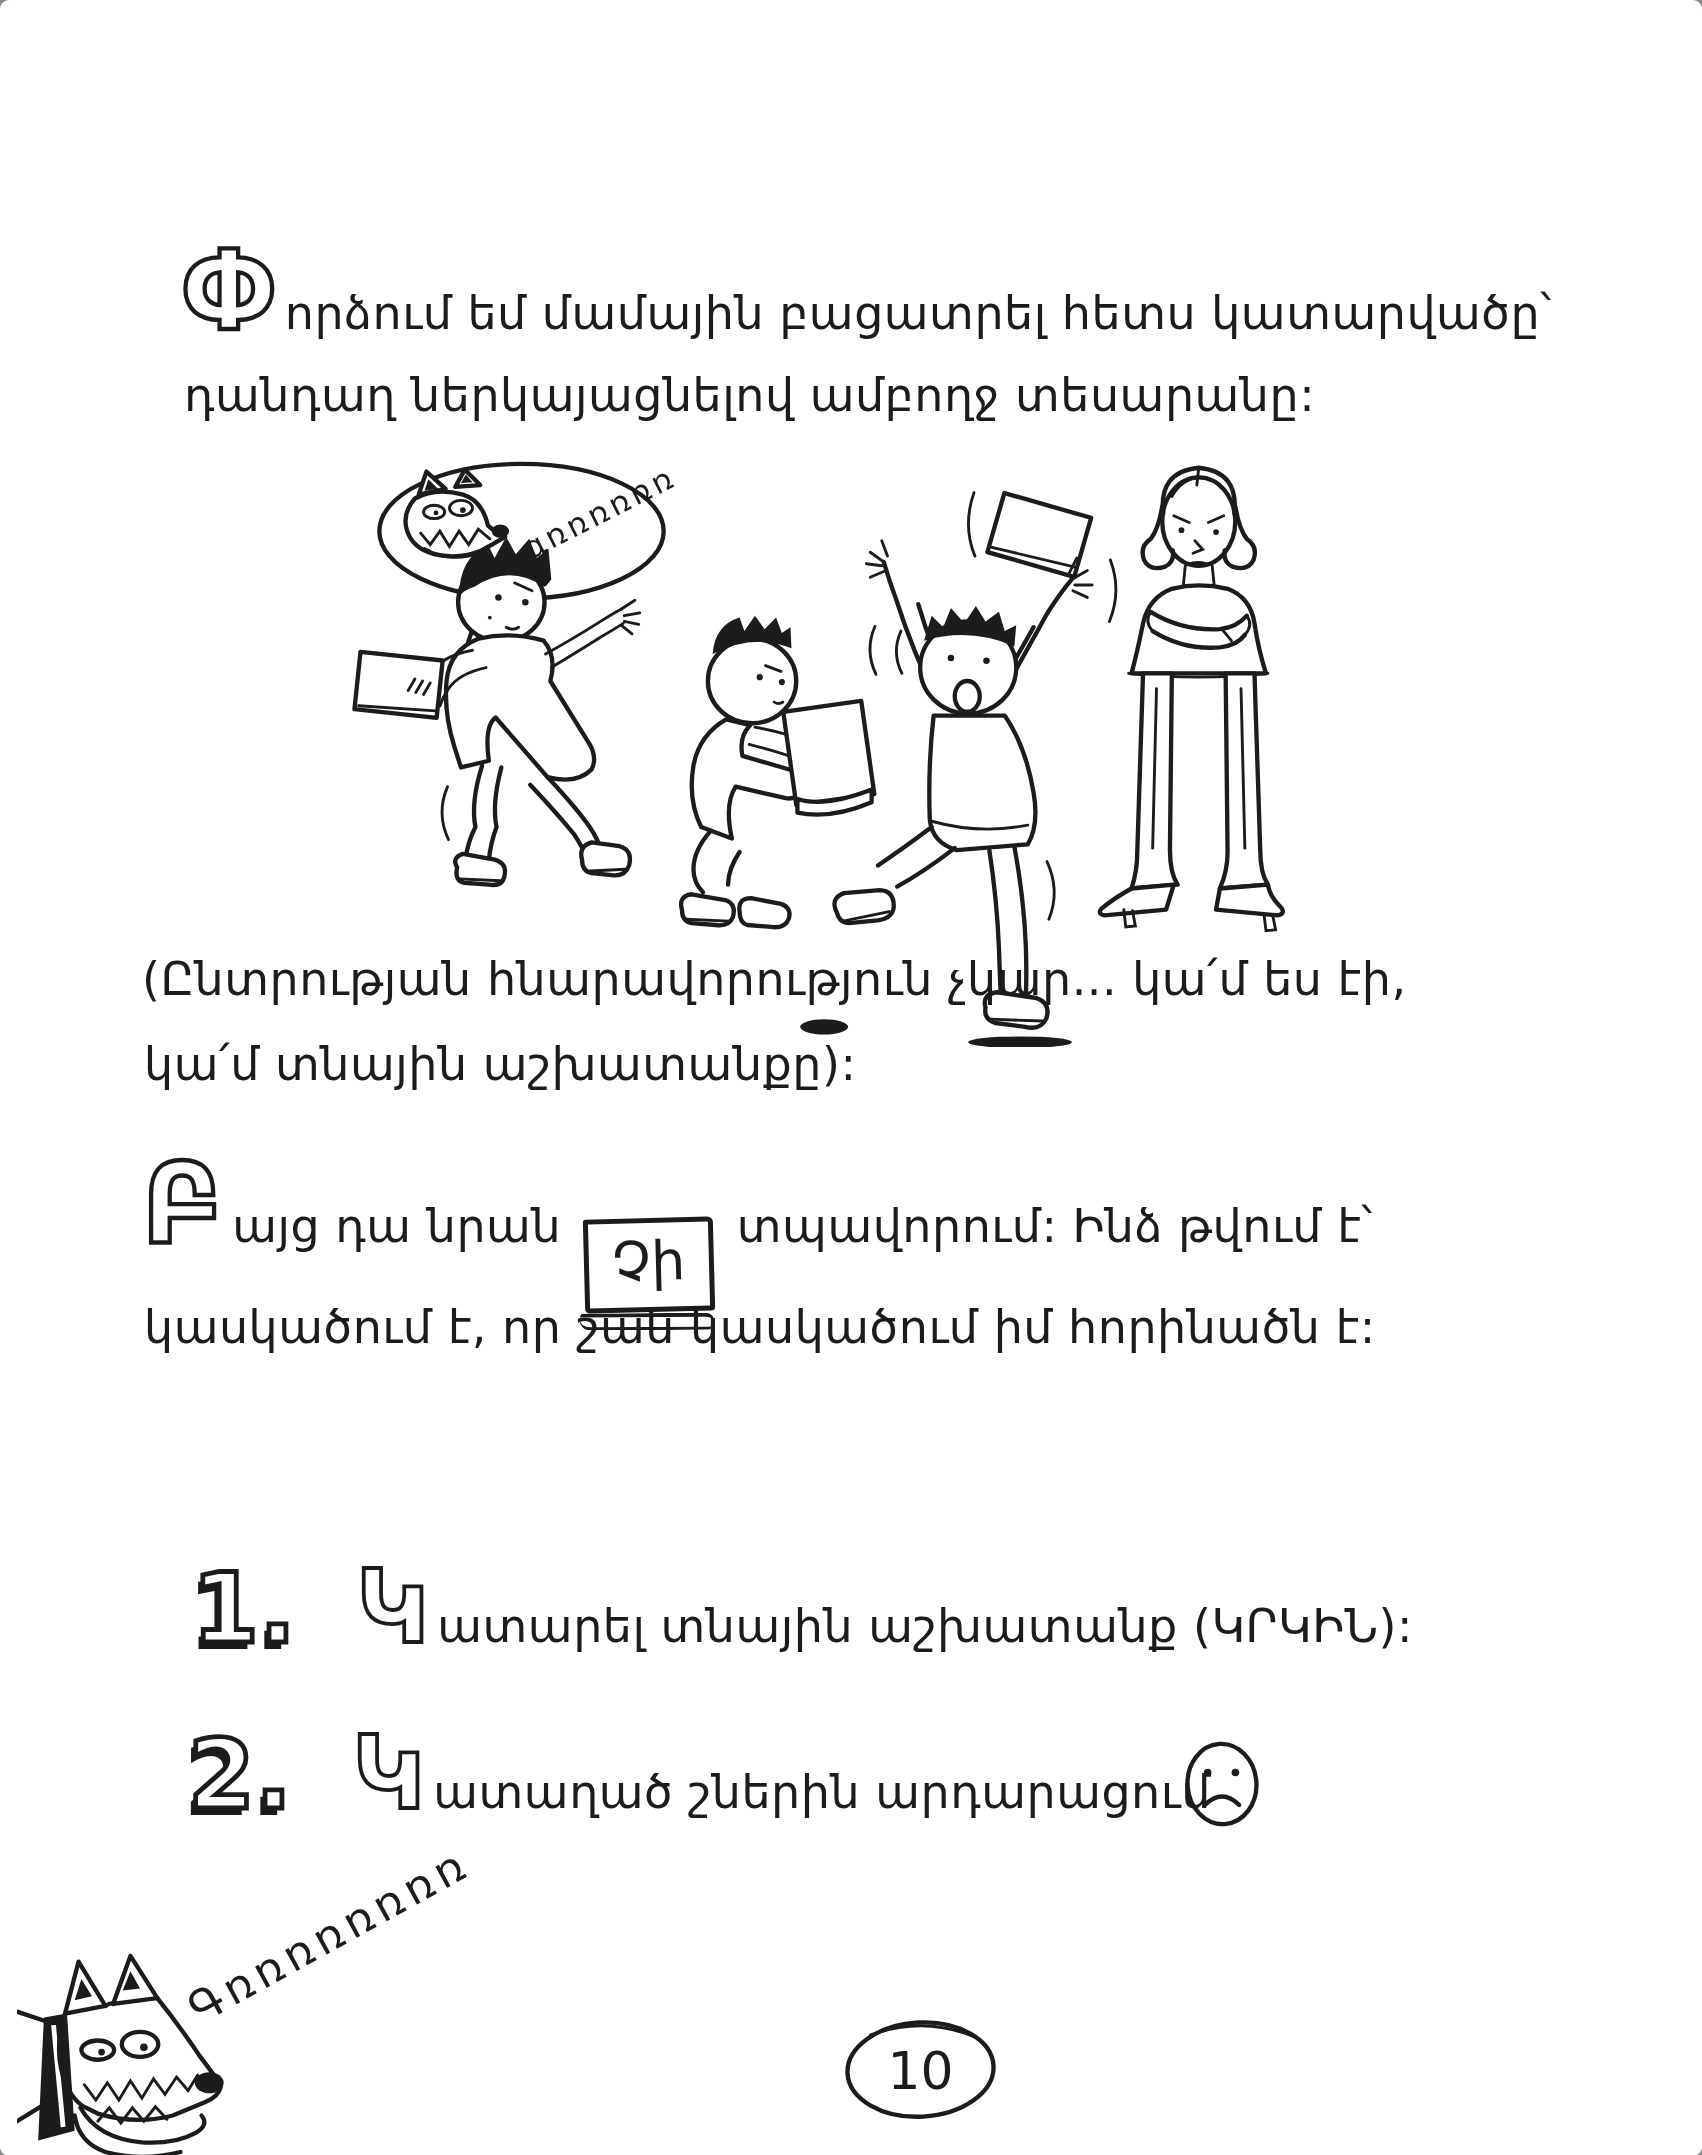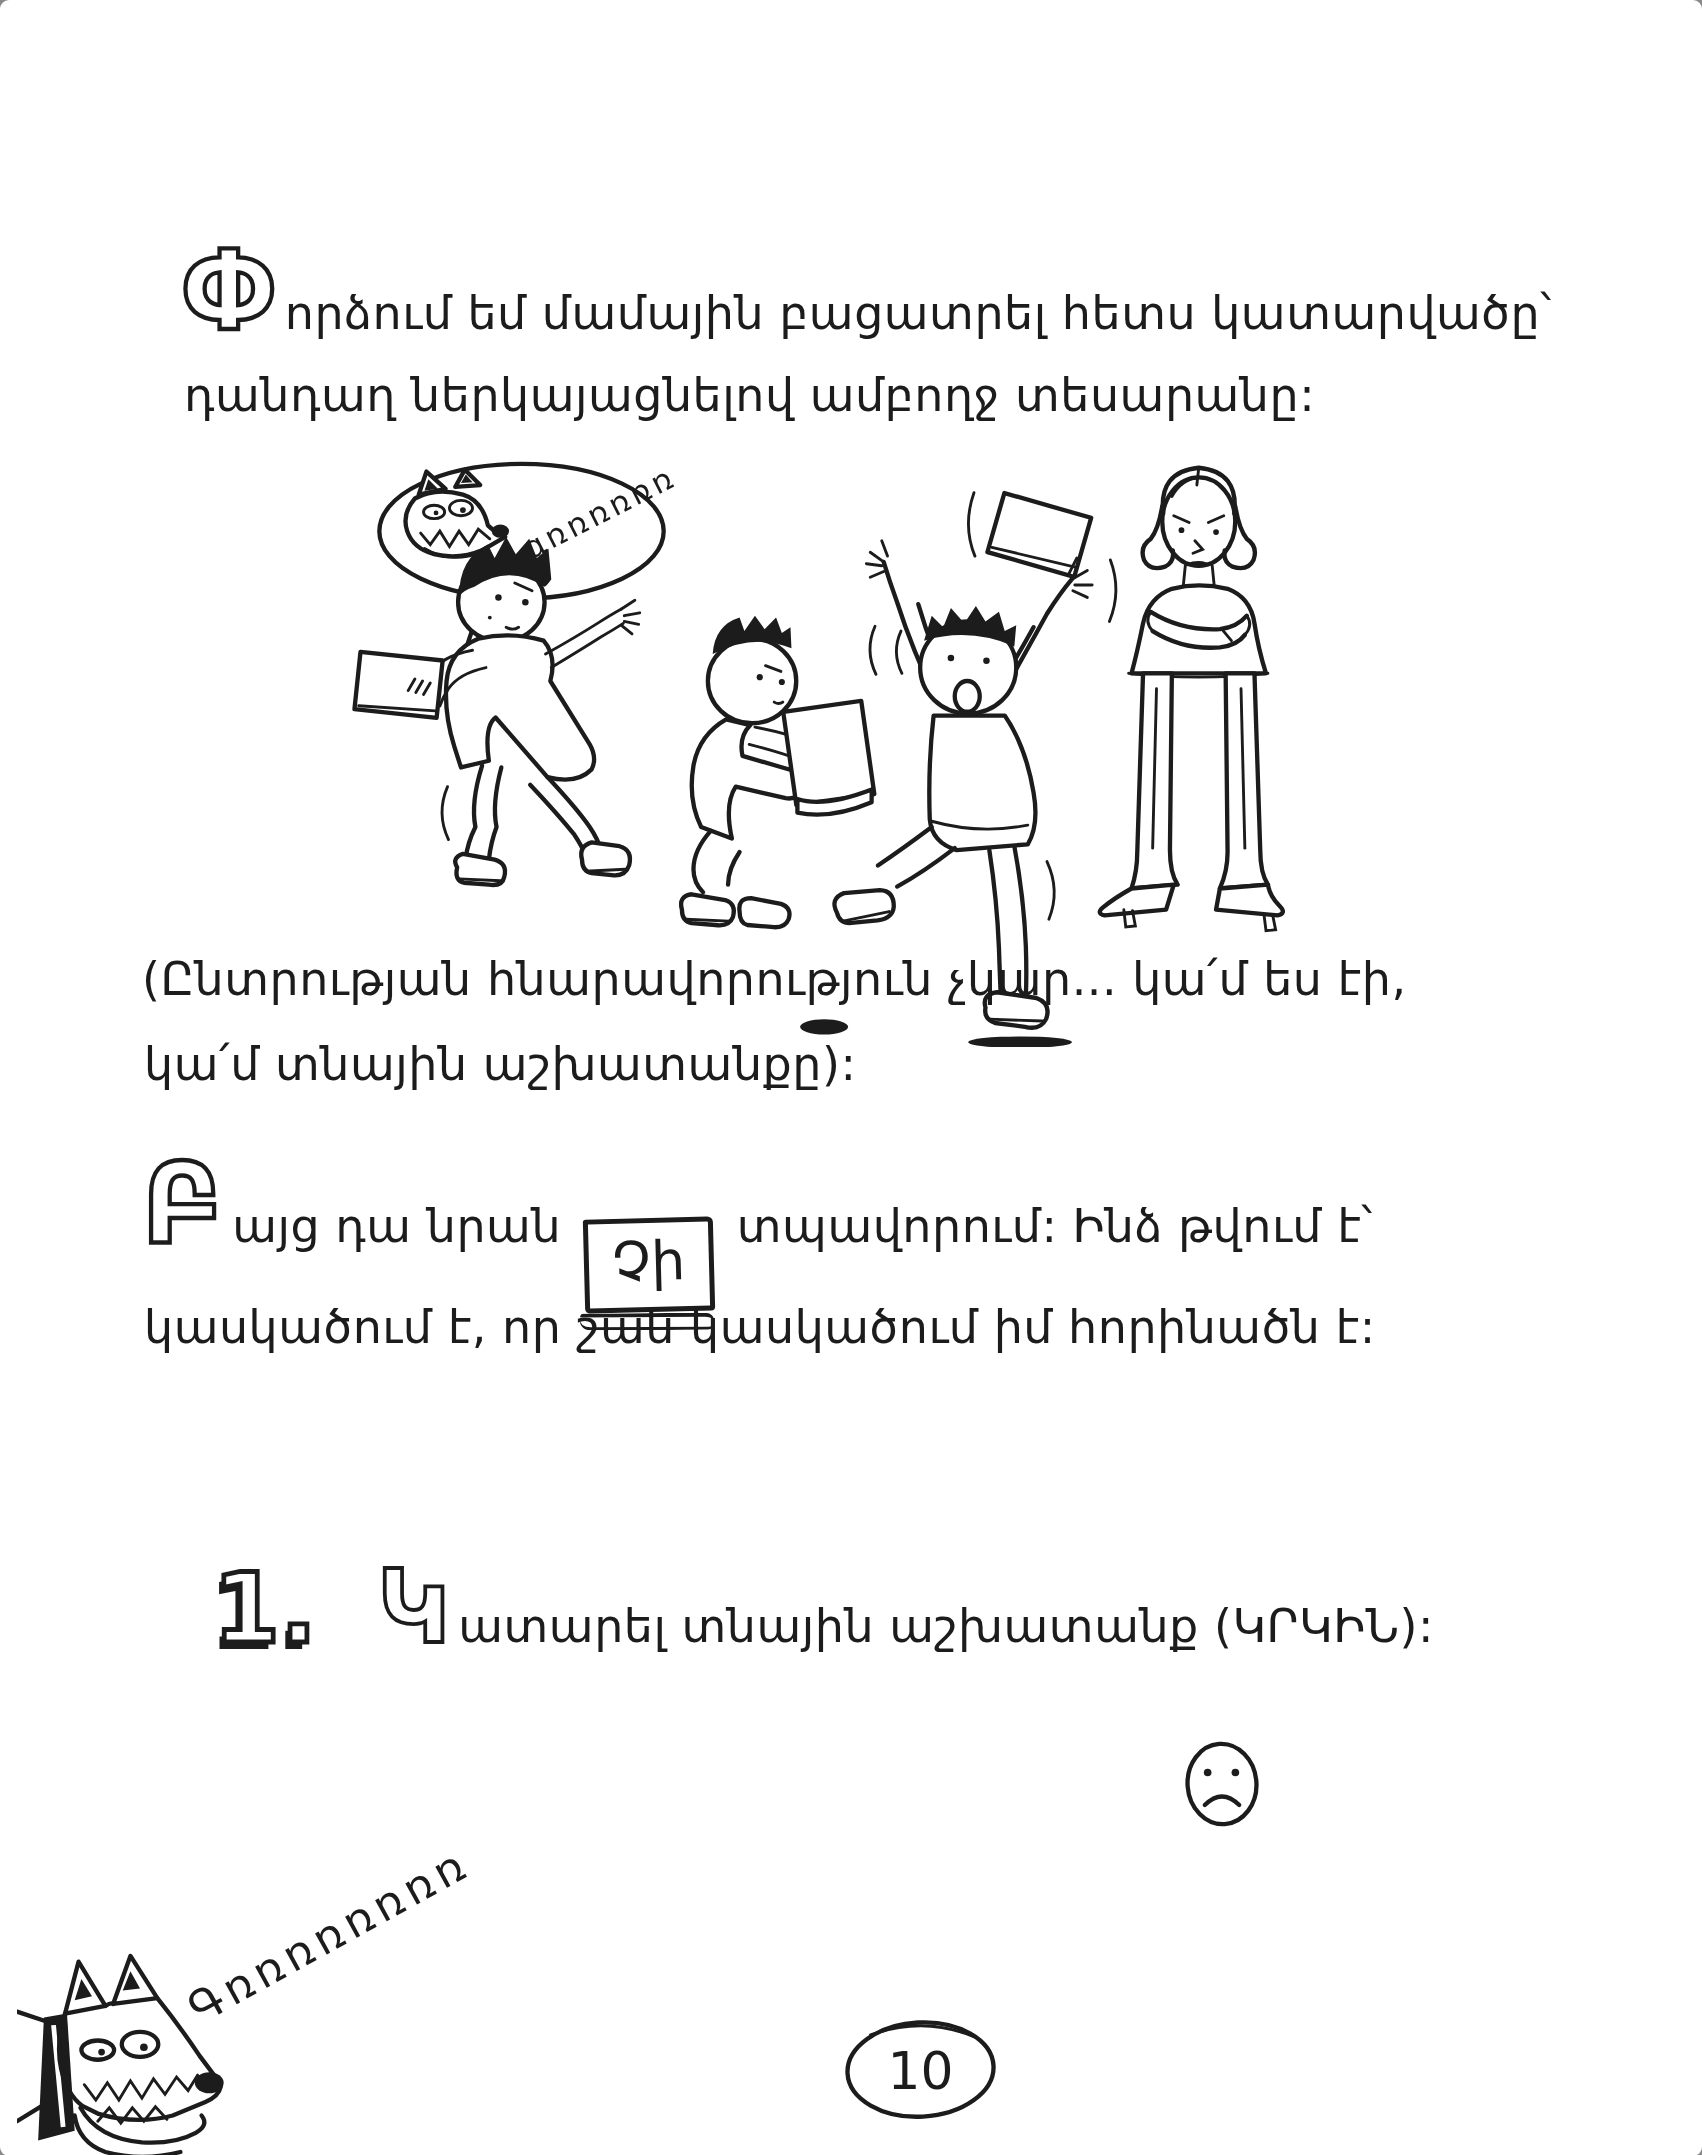--- a/index.html
+++ b/index.html
@@ -244,24 +244,27 @@
   </div>
 
   <div class="line" style="left:142px;top:1149px;">
     <span class="cap">Բ</span><span>այց դա նրան</span><span class="chi-box">Չի</span><span>տպավորում: Ինձ թվում է՝</span>
   </div>
   <div class="line" style="left:144px;top:1299px;">
     <span>կասկածում է, որ շան կասկածում իմ հորինածն է:</span>
   </div>
 
 
-  <div class="line" style="left:192px;top:1556px;margin-left:21px;">
+  <div class="line" style="left:192px;top:1556px;">
     <span class="num">1.</span><span class="cap-item">Կ</span><span>ատարել տնային աշխատանք (ԿՐԿԻՆ):</span>
   </div>
 
+  <div class="line" style="left:188px;top:1722px;">
+    <span class="num">2.</span><span class="cap-item">Կ</span><span>ատաղած շներին արդարացում</span>
+  </div>
 
   <svg style="left:1178px;top:1735px;" width="88" height="98" viewBox="0 0 92 102">
     <ellipse class="stroke" cx="46" cy="51" rx="36" ry="42" stroke-width="5" transform="rotate(-4 46 51)"></ellipse>
     <circle class="ink" cx="31" cy="39" r="4"></circle>
     <circle class="ink" cx="60" cy="39" r="4"></circle>
     <path class="stroke" d="M28,73 Q46,55 64,73" stroke-width="5"></path>
   </svg>
 
   <svg style="left:17.3px;top:1950px;" width="223" height="206" viewBox="0 0 232 214">
     <path class="stroke" d="M0,64 L30,74"></path>

